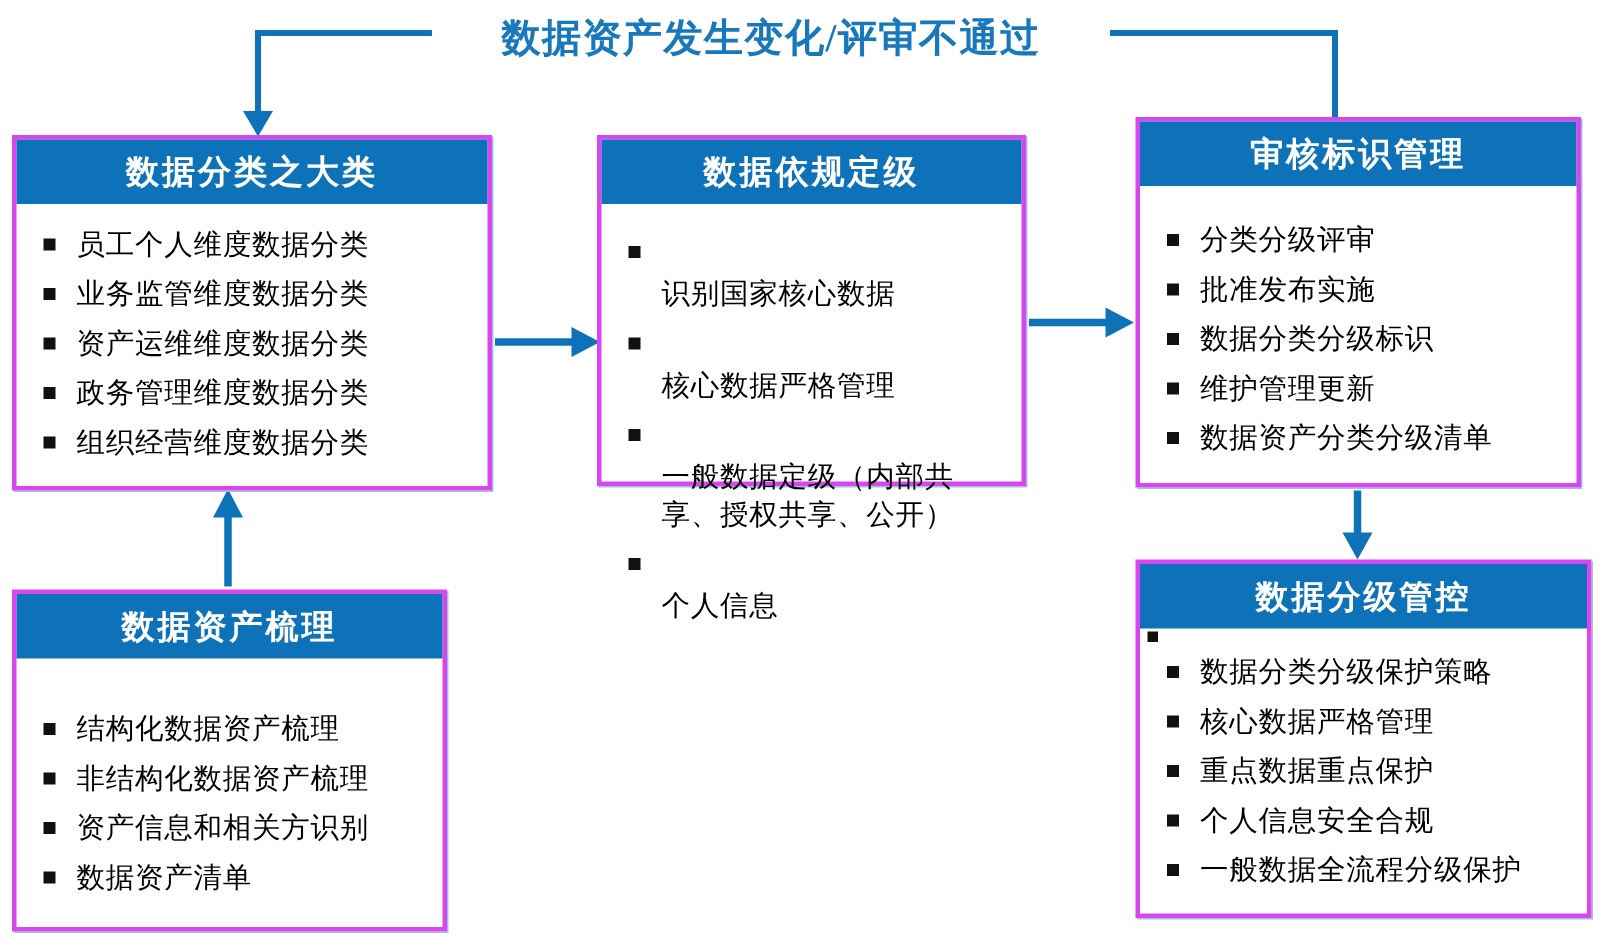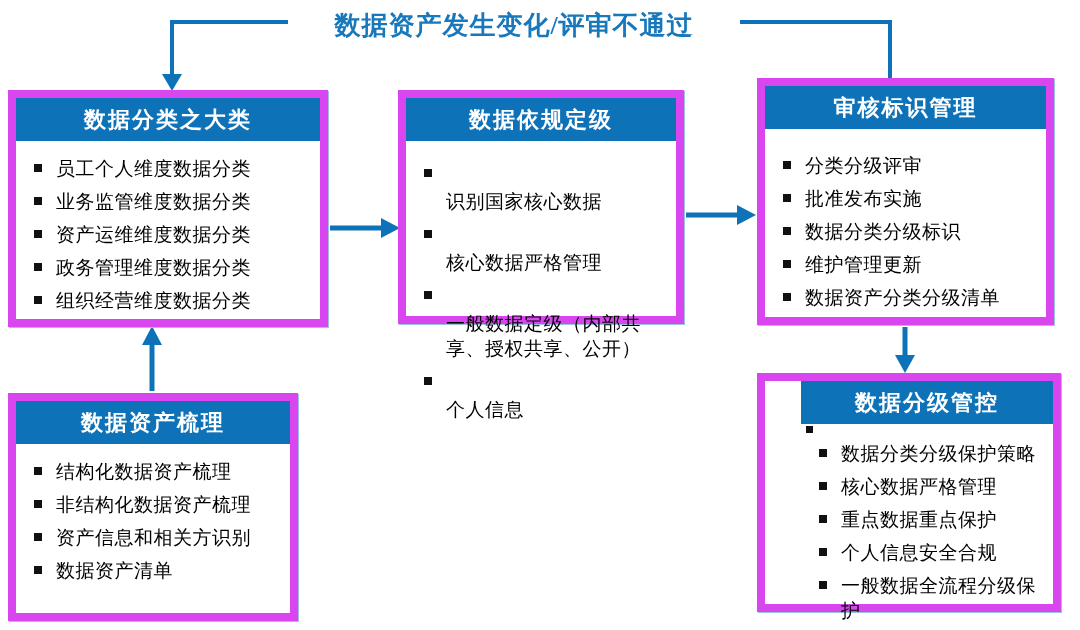--- a/index.html
+++ b/index.html
@@ -15,21 +15,21 @@
     position:absolute;
     left:288px;top:8px;width:452px;
     text-align:center;
     font-size:26px;font-weight:bold;
     color:#1778BC;
     letter-spacing:1px;
     white-space:nowrap;
   }
   .box{
     position:absolute;
-    border:8px solid #d946ef;
+    border:3px solid #d946ef;
     background:#ffffff;
     box-sizing:border-box;
     box-shadow:1px 1px 0 #9cc3de;
   }
   .box-header{
     background:#0E72B8;
     color:#ffffff;
     font-size:22px;font-weight:bold;
     text-align:center;
     height:43px;
@@ -54,21 +54,21 @@
     background:#111111;
     margin:8px 14px 0 4px;
   }
   .li-text{letter-spacing:0.5px;}
   
   .box-classify ul{padding-top:15px;}
   .box-grading ul{padding-top:20px;}
   .box-grading .li-text{max-width:206px;margin-top:28px;}
   .box-review ul{padding-top:24px;}
   .box-review li{margin-bottom:13px;}
-  .box-sorting ul{padding-top:15px;}
+  .box-sorting ul{padding-top:35px;}
   .box-control ul{padding-top:17px;}
   .box-control li{margin-bottom:11px;}
   .stray-bullet{
     position:absolute;
     left:5px;top:2px;
     width:7px;height:7px;
     background:#111111;
   }
 </style>
 </head>
@@ -204,21 +204,21 @@
             <span class="li-text">资产信息和相关方识别</span>
           </li>
         <li>
             <span class="bullet"></span>
             <span class="li-text">数据资产清单</span>
           </li>
       </ul>
     </div>
   </div>
 
-  <div class="box box-control" style="left:757px;top:373px;width:304px;height:239px;padding-left:36px;">
+  <div class="box box-control" style="left:757px;top:373px;width:304px;height:239px;">
     <div class="box-header">数据分级管控</div>
     <div class="box-body">
       <span class="stray-bullet"></span>
       <ul class="box-list">
         <li>
             <span class="bullet"></span>
             <span class="li-text">数据分类分级保护策略</span>
           </li>
         <li>
             <span class="bullet"></span>

